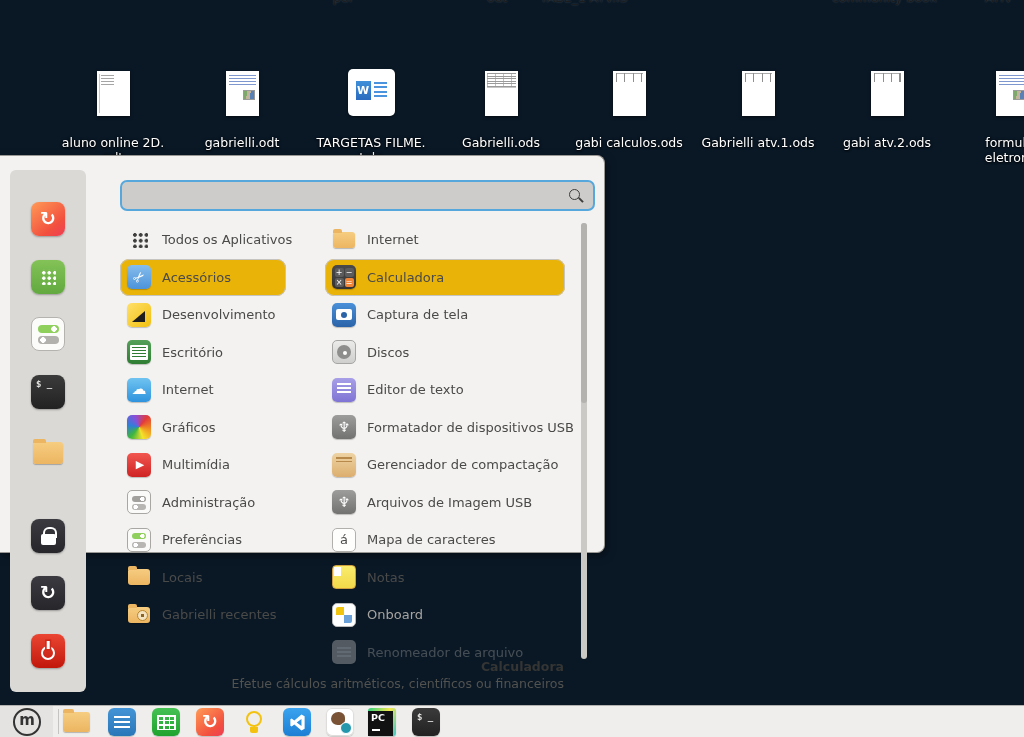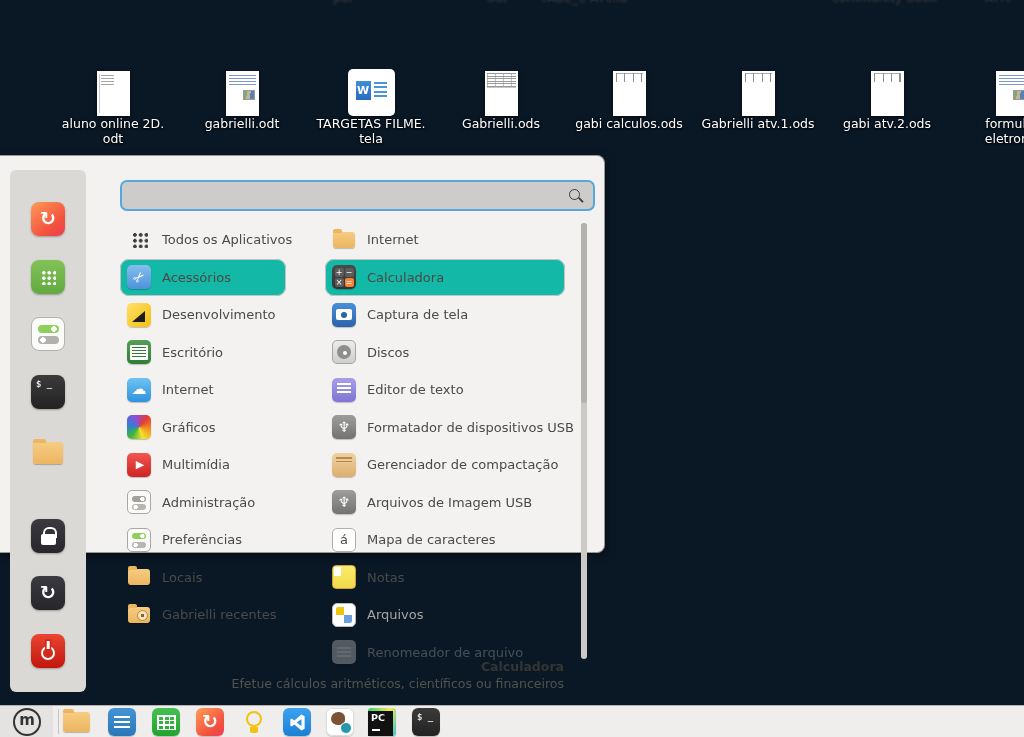--- a/index.html
+++ b/index.html
@@ -18,21 +18,21 @@
       repeating-linear-gradient(172deg, #060d15 0 11px, #153({}) 11px 11px, #14324f 11px 17px, #2b6ca3 17px 22px, #4189c4 22px 25px, #091623 25px 36px);
     background-color:#0a1826;
   }
 
   
   .desktop { position:absolute; inset:0; }
   .cut-label { position:absolute; top:-10px; font-size:12.5px; color:rgba(25,25,25,.9);
     text-shadow:0 0 2px rgba(255,255,255,.25); white-space:nowrap; }
   .dicon { position:absolute; top:64px; width:120px; display:flex; flex-direction:column; align-items:center; }
   .dicon .icon-box { height:52px; display:flex; align-items:flex-end; }
-  .dicon .dlabel { margin-top:0; font-size:12.5px; line-height:1.2; color:#fff; text-align:center;
+  .dicon .dlabel { margin-top:19px; font-size:12.5px; line-height:1.2; color:#fff; text-align:center;
     text-shadow:0 1px 2px #000, 0 0 3px rgba(0,0,0,.8); }
   .thumb { position:relative; width:33px; height:45px; background:#fff; box-shadow:0 1px 3px rgba(0,0,0,.6); }
   .thumb.doc-lines::before { content:""; position:absolute; top:4px; left:4px; width:13px; height:11px;
     background:repeating-linear-gradient(#a5a5a5 0 1px, transparent 1px 3px); }
   .thumb.doc-lines::after { content:""; position:absolute; top:3px; bottom:3px; left:2px; width:1px; background:#c9c9c9; }
   .thumb.doc-image::before { content:""; position:absolute; top:4px; left:3px; right:3px; height:10px;
     background:repeating-linear-gradient(rgba(95,125,195,.8) 0 1px, transparent 1px 3px); }
   .thumb.doc-image::after { content:""; position:absolute; top:19px; right:4px; width:10px; height:8px;
     border:1px solid #9a9a9a; background:linear-gradient(100deg,#7fa86c 30%,#c2b49a 30% 60%,#5a81b5 60%); }
   .thumb.sheet-dense::before { content:""; position:absolute; top:2px; left:2px; right:2px; height:14px;
@@ -104,21 +104,21 @@
     padding:0 34px 0 10px; font-size:13px; color:#333; font-family:inherit; }
   .search-glyph { position:absolute; right:13px; top:7px; width:11px; height:11px;
     border:1.7px solid #3d3d3d; border-radius:50%; }
   .search-glyph::after { content:""; position:absolute; width:6px; height:1.8px; background:#3d3d3d;
     transform:rotate(45deg); right:-4.5px; bottom:-1.5px; }
 
   
   .cat-list { position:absolute; left:120px; top:65px; width:166px; }
   .app-list { position:absolute; left:325px; top:65px; width:240px; }
   .menu-row { height:37.5px; display:flex; align-items:center; gap:11px; padding-left:7px; border-radius:9px; }
-  .menu-row.selected { background:#14b8a6; box-shadow:inset 0 0 0 1px #c6c4c1; }
+  .menu-row.selected { background:#eab308; box-shadow:inset 0 0 0 1px #c6c4c1; }
   .menu-row .label { font-size:13px; color:#4a4a48; white-space:nowrap; }
   .menu-row.muted .label { color:#a6a4a0; }
   .menu-row.faded { opacity:.38; }
 
   .ic { width:24px; height:24px; border-radius:5px; position:relative; flex:none;
     display:flex; align-items:center; justify-content:center; box-shadow:0 1px 1px rgba(0,0,0,.22); }
   .ic.flat { box-shadow:none; }
 
   .ic.allapps { background:transparent; box-shadow:none; }
   .ic.allapps::before { content:""; width:17px; height:17px;
@@ -431,21 +431,21 @@
     <div class="menu-row">
       <span class="ic charmap"></span>
       <span class="label">Mapa de caracteres</span>
     </div>
     <div class="menu-row">
       <span class="ic notes"></span>
       <span class="label">Notas</span>
     </div>
     <div class="menu-row muted">
       <span class="ic onboard"></span>
-      <span class="label">Arquivos</span>
+      <span class="label">Onboard</span>
     </div>
     <div class="menu-row muted faded">
       <span class="ic rename"></span>
       <span class="label">Renomeador de arquivo</span>
     </div>
   </div>
 
   <div class="scrollbar">
     <div class="scroll-thumb"></div>
   </div>

